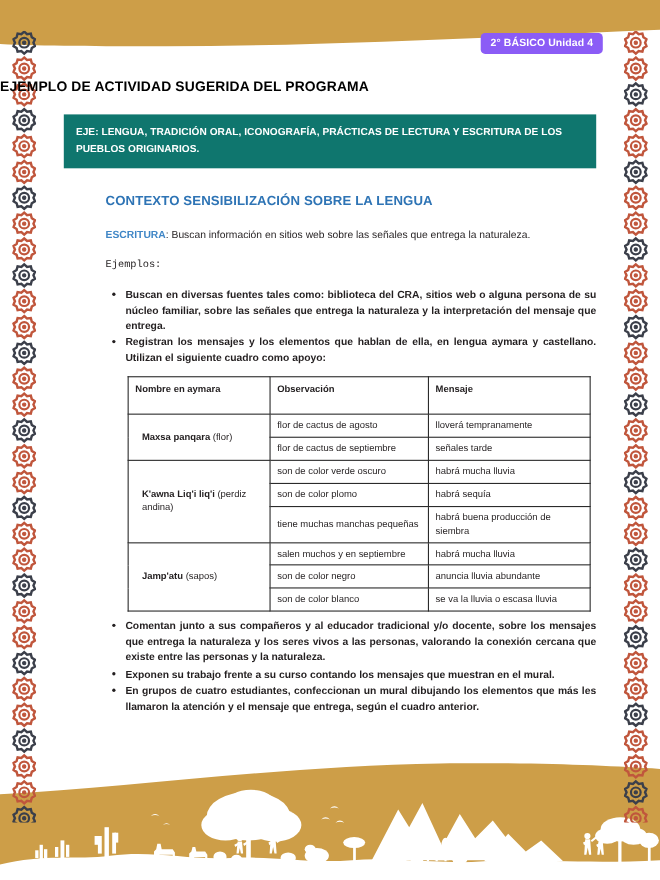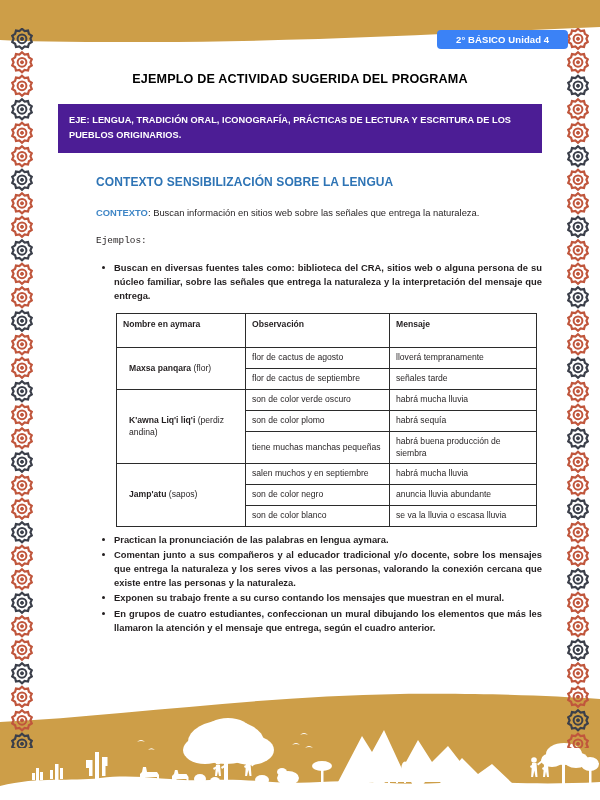--- a/index.html
+++ b/index.html
@@ -37,22 +37,22 @@
     height: 110px;
     overflow: hidden;
   }
 
   .unit-badge {
     position: absolute;
     top: 30px;
     left: 437px;
     height: 19px;
     line-height: 19px;
-    padding: 0 19px;
-    background: #3b82f6;
+    padding: 0 9px;
+    background: #8b5cf6;
     color: #ffffff;
     font-size: 9.5px;
     font-weight: bold;
     letter-spacing: .1px;
     border-radius: 4px;
     white-space: nowrap;
     z-index: 4;
   }
 
   .side-orn {
@@ -71,30 +71,30 @@
     position: absolute;
     left: 0; top: 0;
     width: 600px;
     z-index: 2;
     padding: 0;
   }
 
   .doc-title {
     margin: 0;
     padding: 72px 0 0 0;
-    text-align: center;
+    text-align: left;
     font-size: 12.6px;
     font-weight: bold;
     letter-spacing: .15px;
     color: #000000;
   }
 
   .eje-banner {
     margin: 18px 58px 0 58px;
-    background: #4c1d95;
+    background: #0f766e;
     color: #ffffff;
     font-size: 9.2px;
     font-weight: bold;
     line-height: 1.62;
     padding: 9px 11px 10px 11px;
     letter-spacing: .05px;
   }
 
   .section-heading {
     margin: 22px 0 0 96px;
@@ -383,27 +383,28 @@
 
 <div class="content">
 
   <h1 class="doc-title">EJEMPLO DE ACTIVIDAD SUGERIDA DEL PROGRAMA</h1>
 
   <div class="eje-banner">EJE: LENGUA, TRADICIÓN ORAL, ICONOGRAFÍA, PRÁCTICAS DE LECTURA Y ESCRITURA DE LOS PUEBLOS ORIGINARIOS.</div>
 
   <div class="section-heading">CONTEXTO SENSIBILIZACIÓN SOBRE LA LENGUA</div>
 
   <div class="activity-line">
-    <span class="act-label">CONTEXTO</span><span>: Buscan información en sitios web sobre las señales que entrega la naturaleza.</span>
+    <span class="act-label">ESCRITURA</span><span>: Buscan información en sitios web sobre las señales que entrega la naturaleza.</span>
   </div>
 
   <div class="ejemplos-label">Ejemplos:</div>
 
   <ul class="bullets" id="bullets-before">
       <li>Buscan en diversas fuentes tales como: biblioteca del CRA, sitios web o alguna persona de su núcleo familiar, sobre las señales que entrega la naturaleza y la interpretación del mensaje que entrega.</li>
+      <li>Registran los mensajes y los elementos que hablan de ella, en lengua aymara y castellano. Utilizan el siguiente cuadro como apoyo:</li>
     </ul>
 
   <div class="cuadro-wrap">
     <table class="cuadro">
       <colgroup>
           <col class="c1">
           <col class="c2">
           <col class="c3">
         </colgroup>
       <thead>
@@ -447,18 +448,17 @@
           </tr>
           <tr>
             <td>son de color blanco</td>
             <td>se va la lluvia o escasa lluvia</td>
           </tr>
         </tbody>
     </table>
   </div>
 
   <ul class="bullets bullets-after" id="bullets-after">
-      <li>Practican la pronunciación de las palabras en lengua aymara.</li>
       <li>Comentan junto a sus compañeros y al educador tradicional y/o docente, sobre los mensajes que entrega la naturaleza y los seres vivos a las personas, valorando la conexión cercana que existe entre las personas y la naturaleza.</li>
       <li>Exponen su trabajo frente a su curso contando los mensajes que muestran en el mural.</li>
       <li>En grupos de cuatro estudiantes, confeccionan un mural dibujando los elementos que más les llamaron la atención y el mensaje que entrega, según el cuadro anterior.</li>
     </ul>
 </div>
 
 </body></html>

